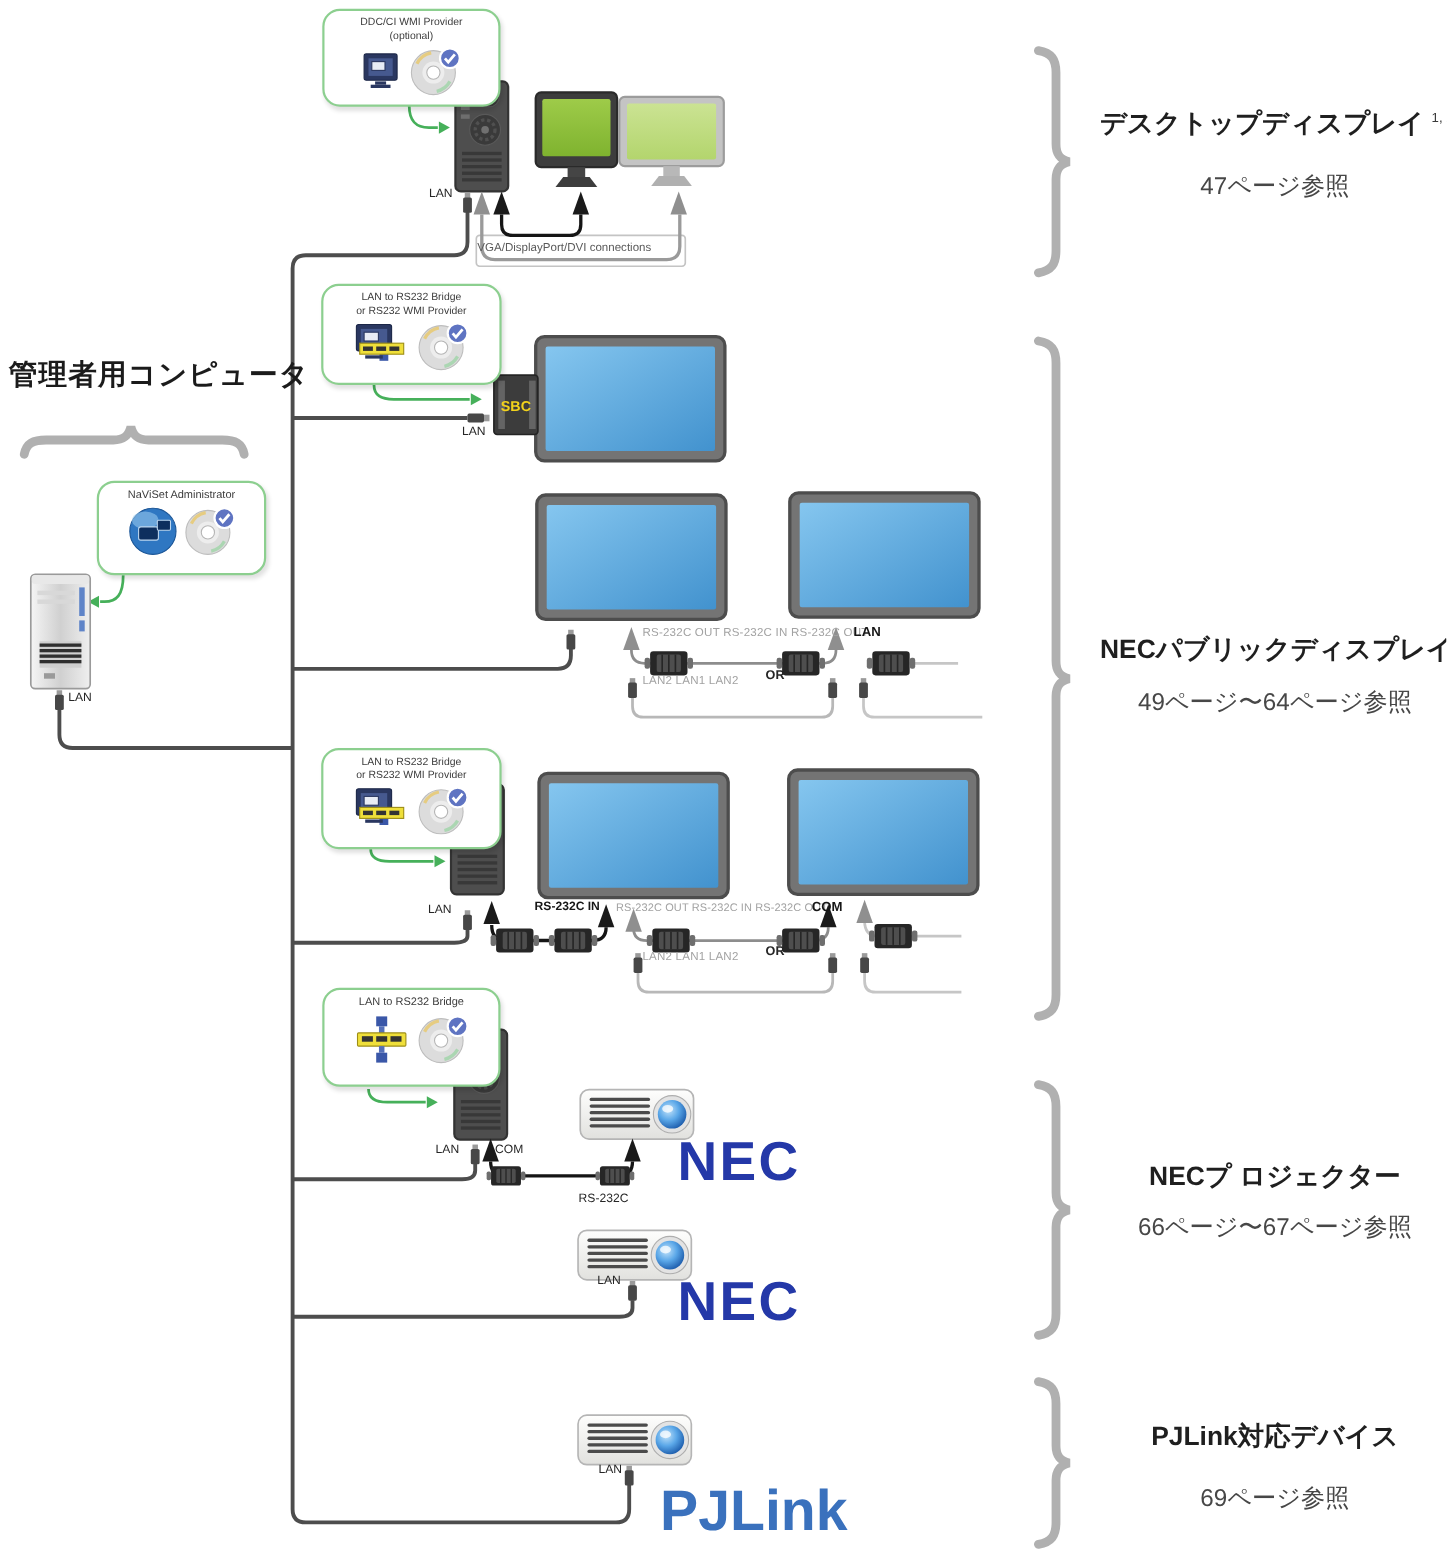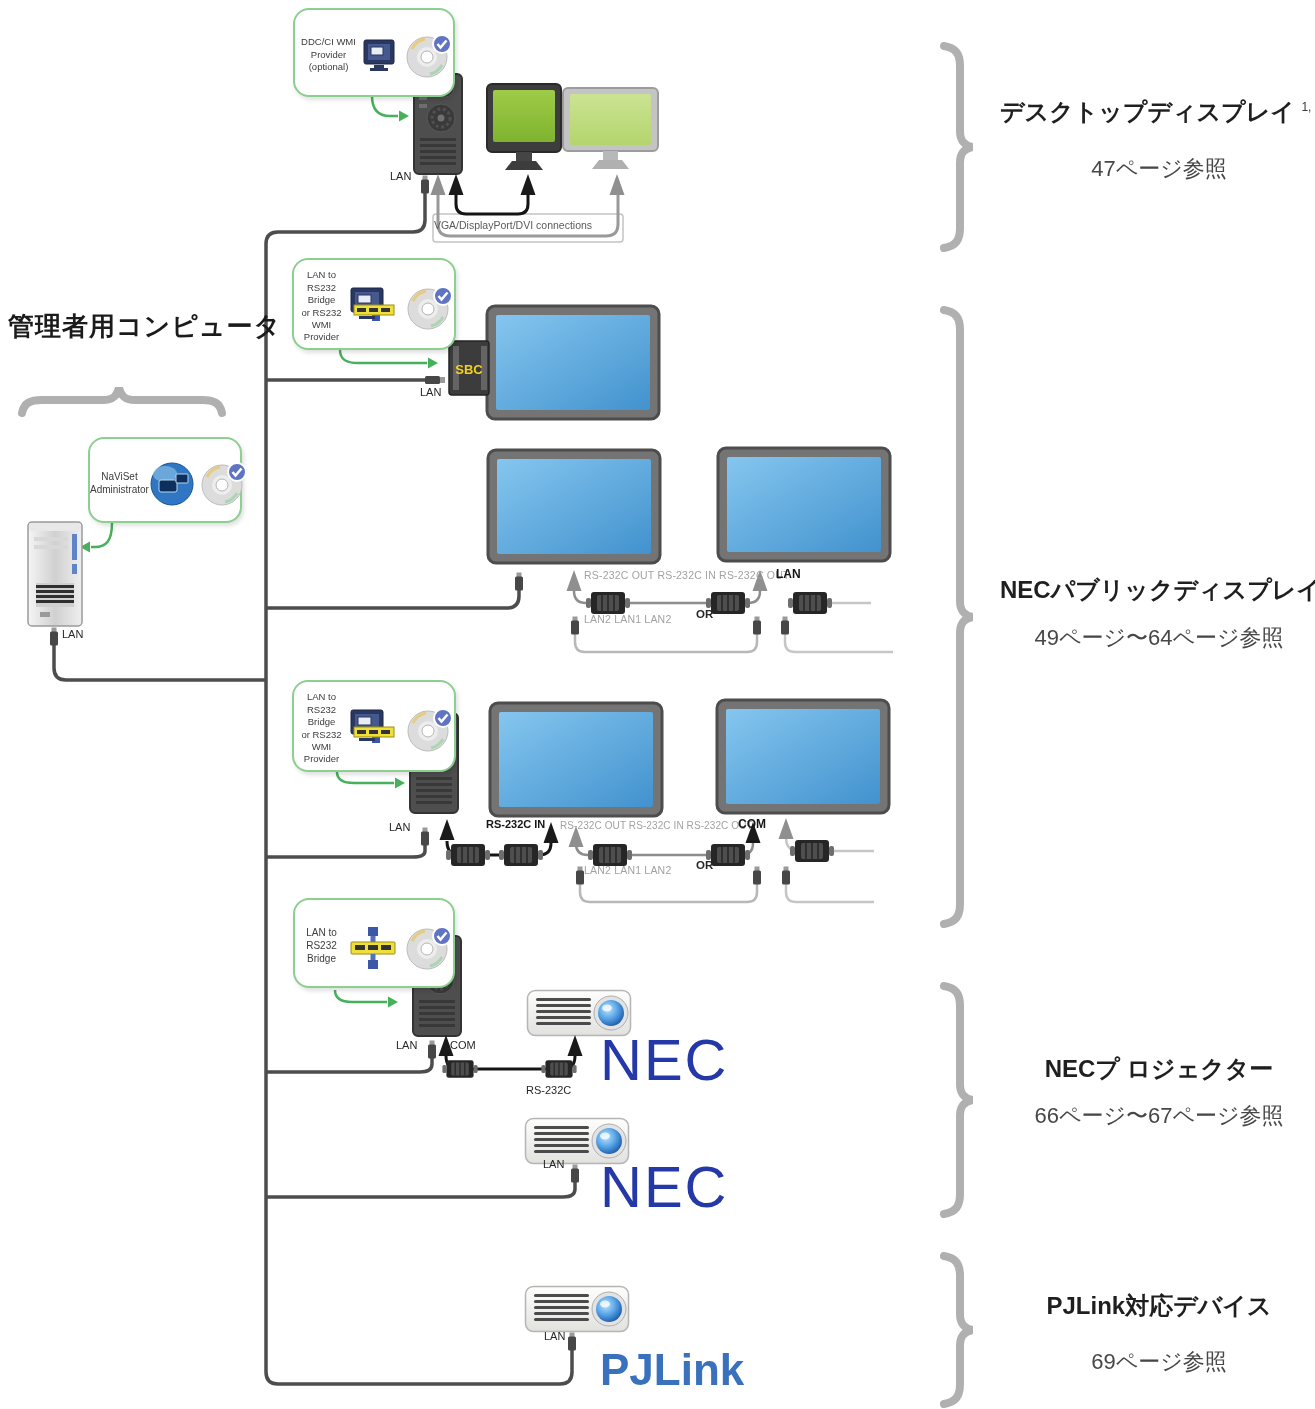--- a/index.html
+++ b/index.html
@@ -6,33 +6,33 @@
   #canvas{position:relative;width:1315px;height:1409px;background:#fff;overflow:hidden;
           font-family:"Liberation Sans","DejaVu Sans",sans-serif;}
   #wires{position:absolute;left:0;top:0;z-index:1;}
   .lbl{position:absolute;z-index:3;white-space:nowrap;color:#2e2e2e;}
   .lan{font-size:11px;color:#262626;}
   .ports{font-size:10.5px;color:#a2a2a2;letter-spacing:.2px;}
   .ports-sm{font-size:10px;color:#a2a2a2;letter-spacing:.1px;}
   .boldport{font-size:12px;font-weight:bold;color:#161616;}
   .orlbl{font-size:11.5px;font-weight:bold;color:#262626;margin-left:40px;}
   .vga-lbl{width:190px;text-align:center;font-size:10.5px;color:#5a5a5a;}
-  .admin-title{font-size:26px;font-weight:bold;color:#1b1b1b;letter-spacing:1px;}
+  .admin-title{font-size:26px;font-weight:bold;color:#1b1b1b;letter-spacing:1px;margin-top:14px;}
   .rgroup{position:absolute;z-index:3;width:318px;text-align:center;}
   .rtitle{font-size:24px;font-weight:bold;color:#1f1f1f;white-space:nowrap;}
   .rtitle sup{font-size:12px;font-weight:normal;color:#3a3a3a;}
   .rsub{font-size:22px;color:#474747;white-space:nowrap;}
   .gbox{position:absolute;z-index:2;background:#fff;border:2.5px solid #8ccf8f;border-radius:16px;
-        box-shadow:2px 3px 4px rgba(0,0,0,.12);display:flex;flex-direction:row;align-items:center;
+        box-shadow:2px 3px 4px rgba(0,0,0,.12);display:flex;flex-direction:column;align-items:center;
         padding-top:5px;box-sizing:border-box;}
   .gbox-title{font-size:9.5px;line-height:1.3;color:#3c3c3c;text-align:center;}
   .gbox-icons{display:flex;align-items:center;gap:7px;margin-top:2px;}
-  .nec-logo{position:absolute;z-index:3;font-size:58px;line-height:1;font-weight:400;
-            color:var(--nec-blue,#2438a8);letter-spacing:2px;}
-  .pjlink-logo{position:absolute;z-index:3;font-size:44px;line-height:1;font-weight:800;
+  .nec-logo{position:absolute;z-index:3;font-size:50px;line-height:1;font-weight:700;
+            color:var(--nec-blue,#2438a8);letter-spacing:2px;margin-left:16px;}
+  .pjlink-logo{position:absolute;z-index:3;font-size:52px;line-height:1;font-weight:800;
             color:var(--pjlink-blue,#3a71bd);letter-spacing:0px;}
 </style>
 </head>
 <body>
 
 <div id="canvas">
 
   <svg id="wires" width="1315" height="1409" viewBox="0 0 1315 1409">
     <defs>
       <linearGradient id="gb" x1="0" y1="0" x2="1" y2="1">

